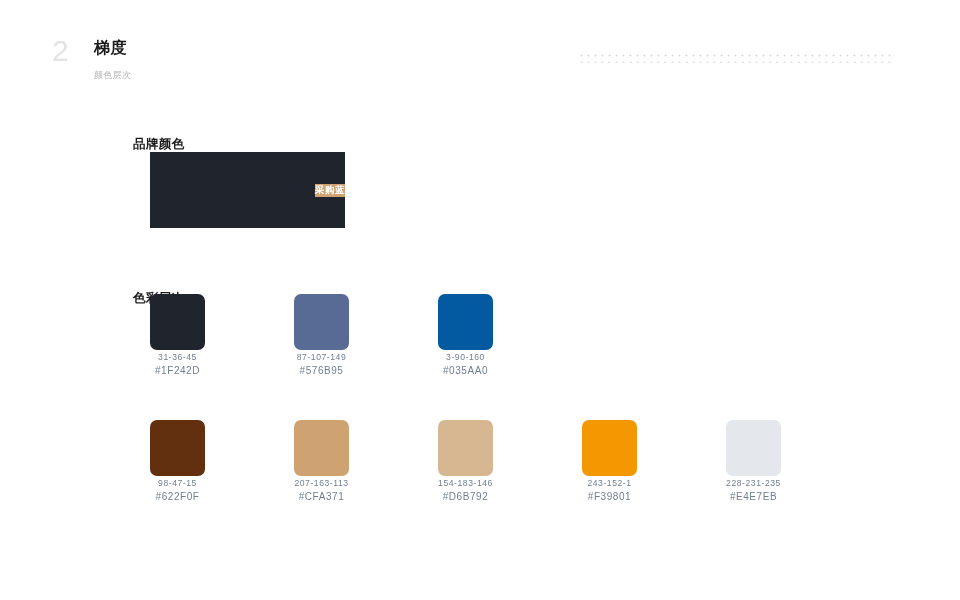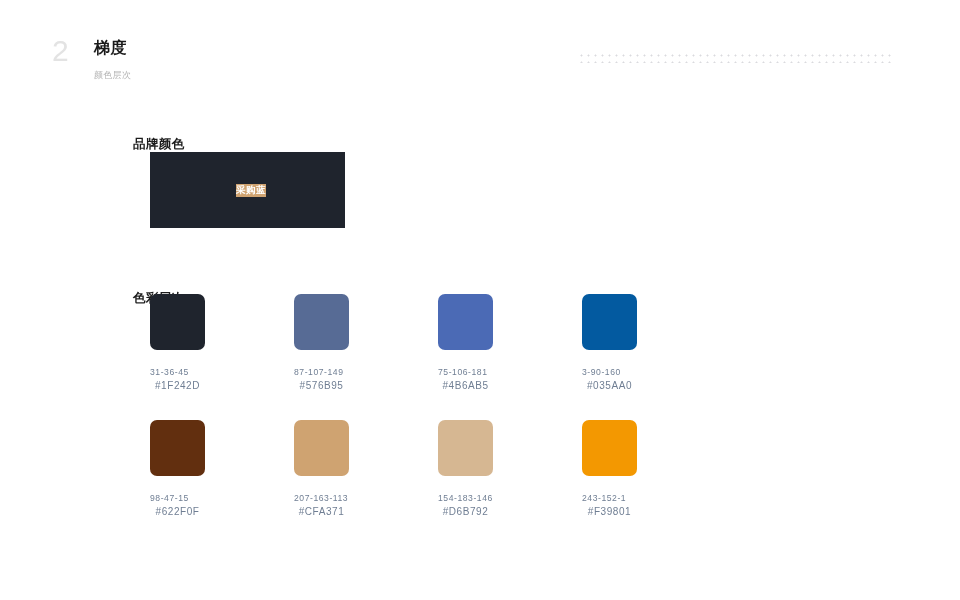--- a/index.html
+++ b/index.html
@@ -85,21 +85,21 @@
     position: absolute;
     left: 150px;
     top: 152px;
     width: 312px;
     height: 76px;
     display: flex;
   }
   .brand-block {
     display: flex;
     align-items: center;
-    justify-content: center;
+    justify-content: flex-end;
     height: 100%;
     padding-left: 7px;
   }
   .brand-block-label {
     font-size: 9.5px;
     font-weight: bold;
     color: #ffffff;
     letter-spacing: 0.6px;
   }
   #brand-block-0 { width: 197px; }
@@ -119,27 +119,26 @@
   .scale-cell {
     width: 144px;
     position: relative;
   }
   .scale-swatch {
     width: 55px;
     height: 56px;
     border-radius: 7px;
   }
   .scale-rgb {
-    margin-top: 15px;
     font-size: 8.6px;
     color: #6f7e93;
     letter-spacing: 0.55px;
     line-height: 14px;
     width: 55px;
-    text-align: left;
+    text-align: center;
   }
   .scale-hex {
     font-size: 10px;
     color: #6f7e93;
     letter-spacing: 0.55px;
     line-height: 14px;
     width: 55px;
     text-align: center;
   }
 </style>
@@ -175,25 +174,20 @@
       <div class="scale-swatch" style="background-color: rgb(31, 36, 45);"></div>
       <div class="scale-rgb">31-36-45</div>
       <div class="scale-hex">#1F242D</div>
     </div>
     <div class="scale-cell">
       <div class="scale-swatch" style="background-color: rgb(87, 107, 149);"></div>
       <div class="scale-rgb">87-107-149</div>
       <div class="scale-hex">#576B95</div>
     </div>
     <div class="scale-cell">
-      <div class="scale-swatch" style="background-color: rgb(75, 106, 181);"></div>
-      <div class="scale-rgb">75-106-181</div>
-      <div class="scale-hex">#4B6AB5</div>
-    </div>
-    <div class="scale-cell">
       <div class="scale-swatch" style="background-color: rgb(3, 90, 160);"></div>
       <div class="scale-rgb">3-90-160</div>
       <div class="scale-hex">#035AA0</div>
     </div>
   </div>
   <div class="scale-row">
     <div class="scale-cell">
       <div class="scale-swatch" style="background-color: rgb(98, 47, 15);"></div>
       <div class="scale-rgb">98-47-15</div>
       <div class="scale-hex">#622F0F</div>
@@ -206,14 +200,19 @@
     <div class="scale-cell">
       <div class="scale-swatch" style="background-color: rgb(214, 183, 146);"></div>
       <div class="scale-rgb">154-183-146</div>
       <div class="scale-hex">#D6B792</div>
     </div>
     <div class="scale-cell">
       <div class="scale-swatch" style="background-color: rgb(243, 152, 1);"></div>
       <div class="scale-rgb">243-152-1</div>
       <div class="scale-hex">#F39801</div>
     </div>
+    <div class="scale-cell">
+      <div class="scale-swatch" style="background-color: rgb(228, 231, 235);"></div>
+      <div class="scale-rgb">228-231-235</div>
+      <div class="scale-hex">#E4E7EB</div>
+    </div>
   </div>
 </div>
 
 </body></html>

